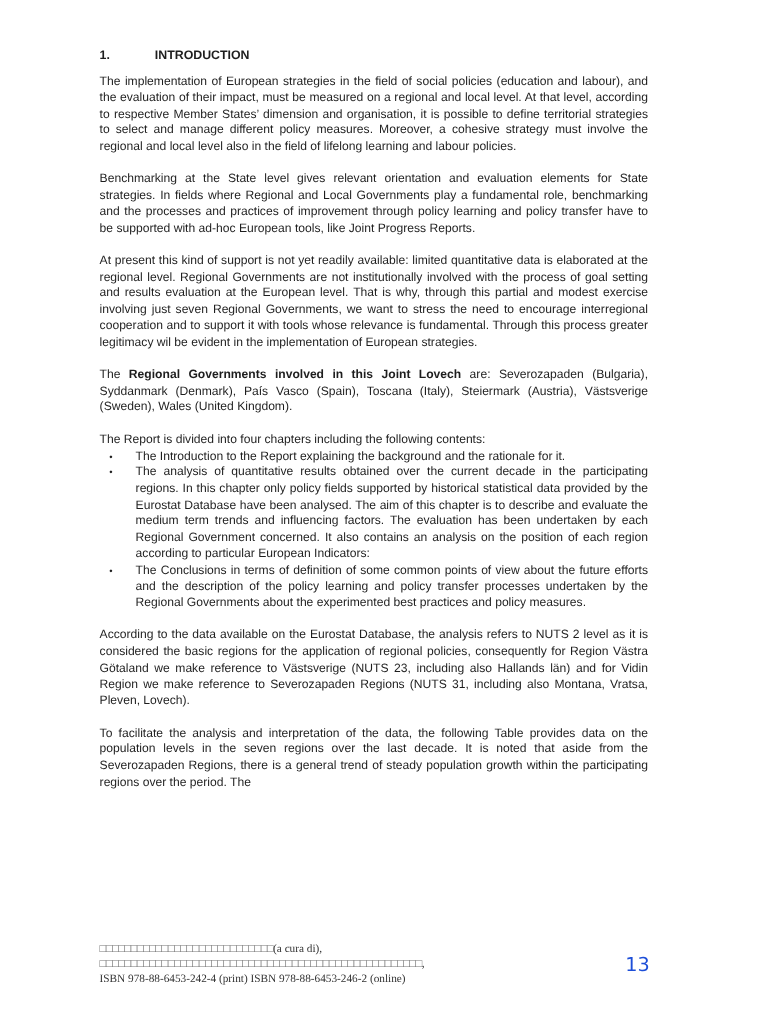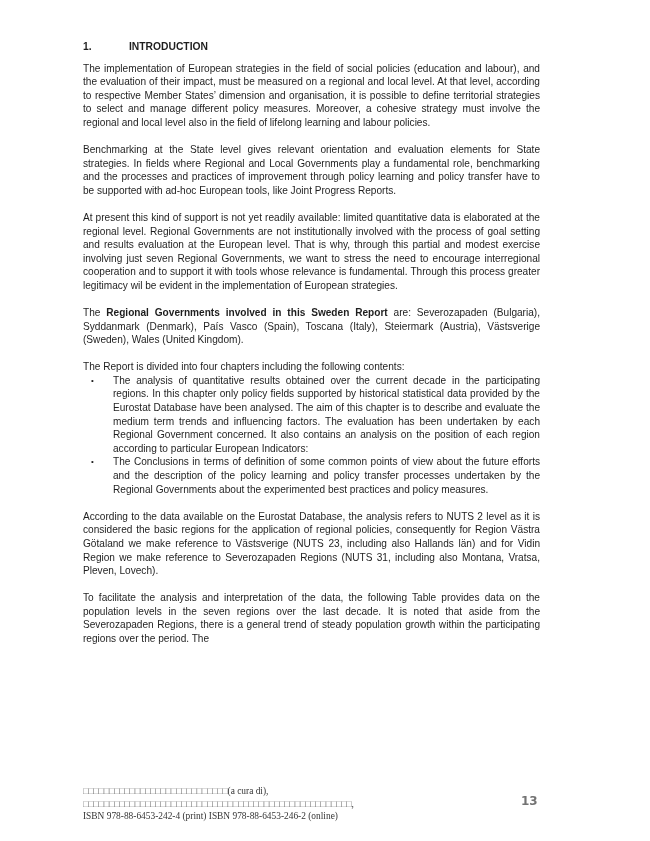--- a/index.html
+++ b/index.html
@@ -10,40 +10,41 @@
   p { margin: 0 0 13.5px 0; text-align: justify; }
   p.tight { margin-bottom: 0; }
   ul.lvl1 { list-style: none; margin: 0 0 13.5px 0; padding: 0 0 0 30px; }
   ul.lvl1 > li { position: relative; text-align: justify; }
   ul.lvl1 > li::before { content: "•"; position: absolute; left: -22px; font-size: 8px; }
   ul.lvl2 { list-style: none; margin: 0; padding: 0 0 0 20px; }
   ul.lvl2 > li { position: relative; }
   ul.lvl2 > li::before { content: "•"; position: absolute; left: -18px; font-size: 8px; }
   .footer { position: absolute; left: 83px; top: 785px; width: 457px; font-family: "Liberation Serif", serif; font-size: 9.4px; line-height: 12.6px; color: #333; }
   .footer .tofu { letter-spacing: -0.5px; color: #777; }
-  .pagenum { position: absolute; left: 521px; top: 794px; font-family: "DejaVu Sans", sans-serif; font-weight: bold; font-size: 12px; color: #737373; }
+  .pagenum { position: absolute; left: 521px; top: 794px; font-family: "DejaVu Sans", sans-serif; font-weight: normal; font-size: 16px; color: #1d4ed8; }
   b { font-weight: bold; }
 </style>
 </head>
 <body>
 
 <div class="page">
   <div class="heading">
     <span class="num">1.</span>
     <span>INTRODUCTION</span>
   </div>
 
   <p>The implementation of European strategies in the field of social policies (education and labour), and the evaluation of their impact, must be measured on a regional and local level. At that level, according to respective Member States’ dimension and organisation, it is possible to define territorial strategies to select and manage different policy measures. Moreover, a cohesive strategy must involve the regional and local level also in the field of lifelong learning and labour policies.</p>
   <p>Benchmarking at the State level gives relevant orientation and evaluation elements for State strategies. In fields where Regional and Local Governments play a fundamental role, benchmarking and the processes and practices of improvement through policy learning and policy transfer have to be supported with ad-hoc European tools, like Joint Progress Reports.</p>
   <p>At present this kind of support is not yet readily available: limited quantitative data is elaborated at the regional level. Regional Governments are not institutionally involved with the process of goal setting and results evaluation at the European level. That is why, through this partial and modest exercise involving just seven Regional Governments, we want to stress the need to encourage interregional cooperation and to support it with tools whose relevance is fundamental. Through this process greater legitimacy wil be evident in the implementation of European strategies.</p>
 
-  <p><span>The </span><b>Regional Governments involved in this Sweden Report</b><span> are: Severozapaden (Bulgaria), Syddanmark (Denmark), País Vasco (Spain), Toscana (Italy), Steiermark (Austria), Västsverige (Sweden), Wales (United Kingdom).</span></p>
+  <p><span>The </span><b>Regional Governments involved in this Joint Lovech</b><span> are: Severozapaden (Bulgaria), Syddanmark (Denmark), País Vasco (Spain), Toscana (Italy), Steiermark (Austria), Västsverige (Sweden), Wales (United Kingdom).</span></p>
 
   <p class="tight">The Report is divided into four chapters including the following contents:</p>
   <ul class="lvl1">
+    <li>The Introduction to the Report explaining the background and the rationale for it.</li>
     <li>
       <span>The analysis of quantitative results obtained over the current decade in the participating regions. In this chapter only policy fields supported by historical statistical data provided by the Eurostat Database have been analysed. The aim of this chapter is to describe and evaluate the medium term trends and influencing factors. The evaluation has been undertaken by each Regional Government concerned. It also contains an analysis on the position of each region according to particular European Indicators:</span>
     </li>
     <li>The Conclusions in terms of definition of some common points of view about the future efforts and the description of the policy learning and policy transfer processes undertaken by the Regional Governments about the experimented best practices and policy measures.</li>
   </ul>
 
   <p>According to the data available on the Eurostat Database, the analysis refers to NUTS 2 level as it is considered the basic regions for the application of regional policies, consequently for Region Västra Götaland we make reference to Västsverige (NUTS 23, including also Hallands län) and for Vidin Region we make reference to Severozapaden Regions (NUTS 31, including also Montana, Vratsa, Pleven, Lovech).</p>
   <p>To facilitate the analysis and interpretation of the data, the following Table provides data on the population levels in the seven regions over the last decade. It is noted that aside from the Severozapaden Regions, there is a general trend of steady population growth within the participating regions over the period. The</p>
 </div>
 

